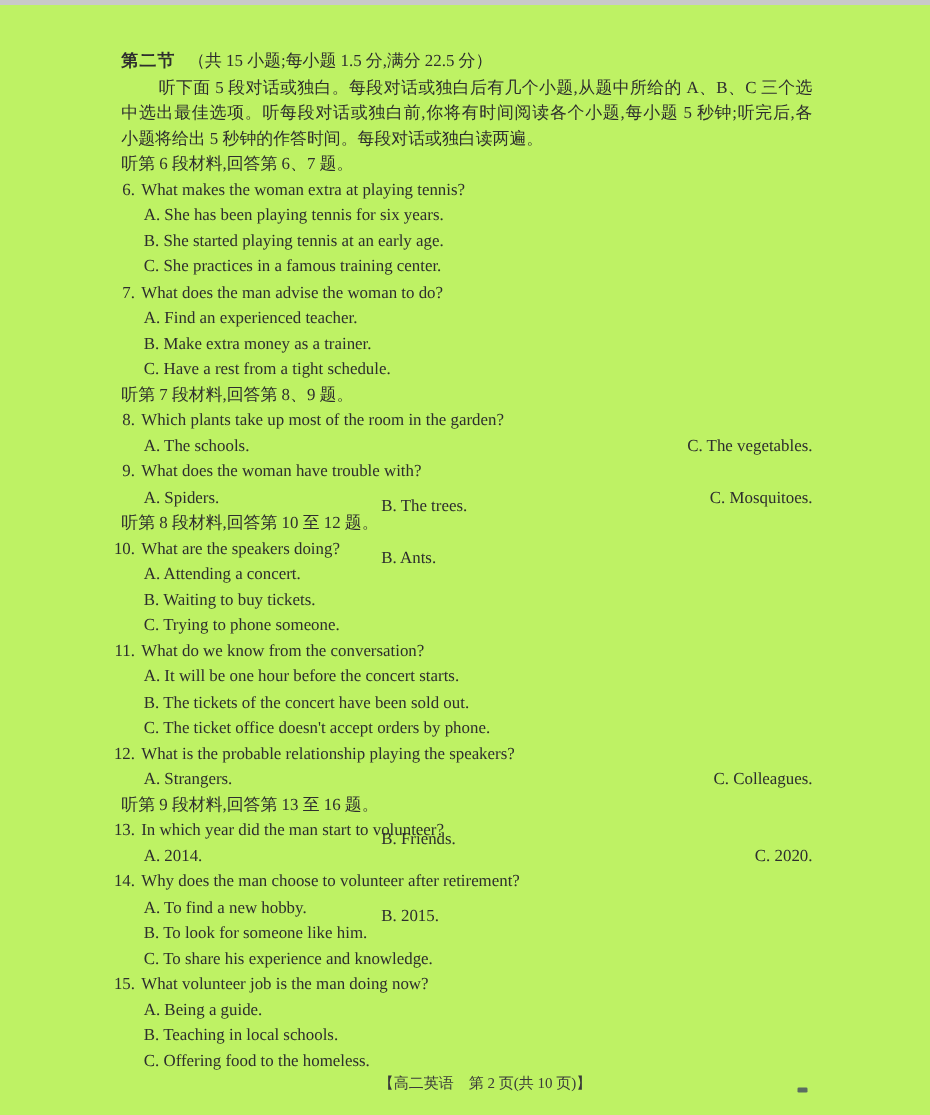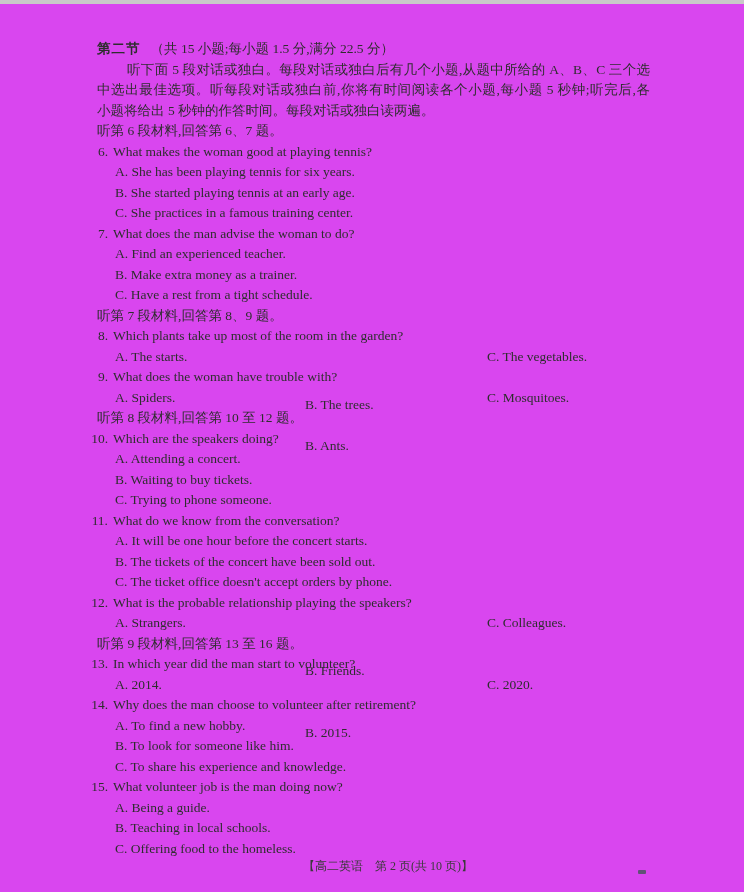--- a/index.html
+++ b/index.html
@@ -7,21 +7,21 @@
     padding: 0;
     background: #ffffff;
     width: 744px;
     height: 892px;
     overflow: hidden;
   }
   .page {
     position: relative;
     width: 744px;
     height: 892px;
-    background: #d946ef;
+    background: #bef264;
     font-family: "Liberation Serif", "DejaVu Serif", serif;
     font-size: 13.5px;
     color: #2e2e2e;
     -webkit-font-smoothing: antialiased;
   }
   .top-strip {
     position: absolute;
     top: 0; left: 0;
     width: 744px; height: 4px;
     background: #c9c9c9;
@@ -56,21 +56,21 @@
     display: inline-block;
     width: 18px;
     text-align: right;
     margin-right: 5px;
     flex: none;
   }
   .opt-stacked { padding-left: 25px; }
   .opt-row { display: flex; padding-left: 25px; }
   .opt-row .c1 { width: 190px; flex: none; }
   .opt-row .c2 { width: 182px; flex: none; margin-top: 48px; }
-  .opt-row .c3 { flex: 1; }
+  .opt-row .c3 { flex: 1; text-align: right; }
   .footer {
     position: absolute;
     top: 857px;
     left: 16px;
     width: 744px;
     height: 18px;
     line-height: 18px;
     text-align: center;
     font-size: 12px;
     color: #3a3a3a;
@@ -96,55 +96,55 @@
     <div class="line section-line">
       <span class="section-label">第二节</span><span>（共 15 小题;每小题 1.5 分,满分 22.5 分）</span>
     </div>
     <div class="line intro just indent">听下面 5 段对话或独白。每段对话或独白后有几个小题,从题中所给的 A、B、C 三个选项</div>
     <div class="line intro just">中选出最佳选项。听每段对话或独白前,你将有时间阅读各个小题,每小题 5 秒钟;听完后,各</div>
     <div class="line intro">小题将给出 5 秒钟的作答时间。每段对话或独白读两遍。</div>
     <div id="questions">
         <div class="line material-header">听第 6 段材料,回答第 6、7 题。</div>
         <div class="line question-line">
           <span class="q-num">6.</span>
-          <span>What makes the woman good at playing tennis?</span>
+          <span>What makes the woman extra at playing tennis?</span>
         </div>
         <div class="line opt-stacked">A. She has been playing tennis for six years.</div>
         <div class="line opt-stacked">B. She started playing tennis at an early age.</div>
         <div class="line opt-stacked">C. She practices in a famous training center.</div>
         <div class="line question-line">
           <span class="q-num">7.</span>
           <span>What does the man advise the woman to do?</span>
         </div>
         <div class="line opt-stacked">A. Find an experienced teacher.</div>
         <div class="line opt-stacked">B. Make extra money as a trainer.</div>
         <div class="line opt-stacked">C. Have a rest from a tight schedule.</div>
         <div class="line material-header">听第 7 段材料,回答第 8、9 题。</div>
         <div class="line question-line">
           <span class="q-num">8.</span>
           <span>Which plants take up most of the room in the garden?</span>
         </div>
         <div class="line opt-row">
-          <span class="c1">A. The starts.</span>
+          <span class="c1">A. The schools.</span>
           <span class="c2">B. The trees.</span>
           <span class="c3">C. The vegetables.</span>
         </div>
         <div class="line question-line">
           <span class="q-num">9.</span>
           <span>What does the woman have trouble with?</span>
         </div>
         <div class="line opt-row">
           <span class="c1">A. Spiders.</span>
           <span class="c2">B. Ants.</span>
           <span class="c3">C. Mosquitoes.</span>
         </div>
         <div class="line material-header">听第 8 段材料,回答第 10 至 12 题。</div>
         <div class="line question-line">
           <span class="q-num">10.</span>
-          <span>Which are the speakers doing?</span>
+          <span>What are the speakers doing?</span>
         </div>
         <div class="line opt-stacked">A. Attending a concert.</div>
         <div class="line opt-stacked">B. Waiting to buy tickets.</div>
         <div class="line opt-stacked">C. Trying to phone someone.</div>
         <div class="line question-line">
           <span class="q-num">11.</span>
           <span>What do we know from the conversation?</span>
         </div>
         <div class="line opt-stacked">A. It will be one hour before the concert starts.</div>
         <div class="line opt-stacked">B. The tickets of the concert have been sold out.</div>

